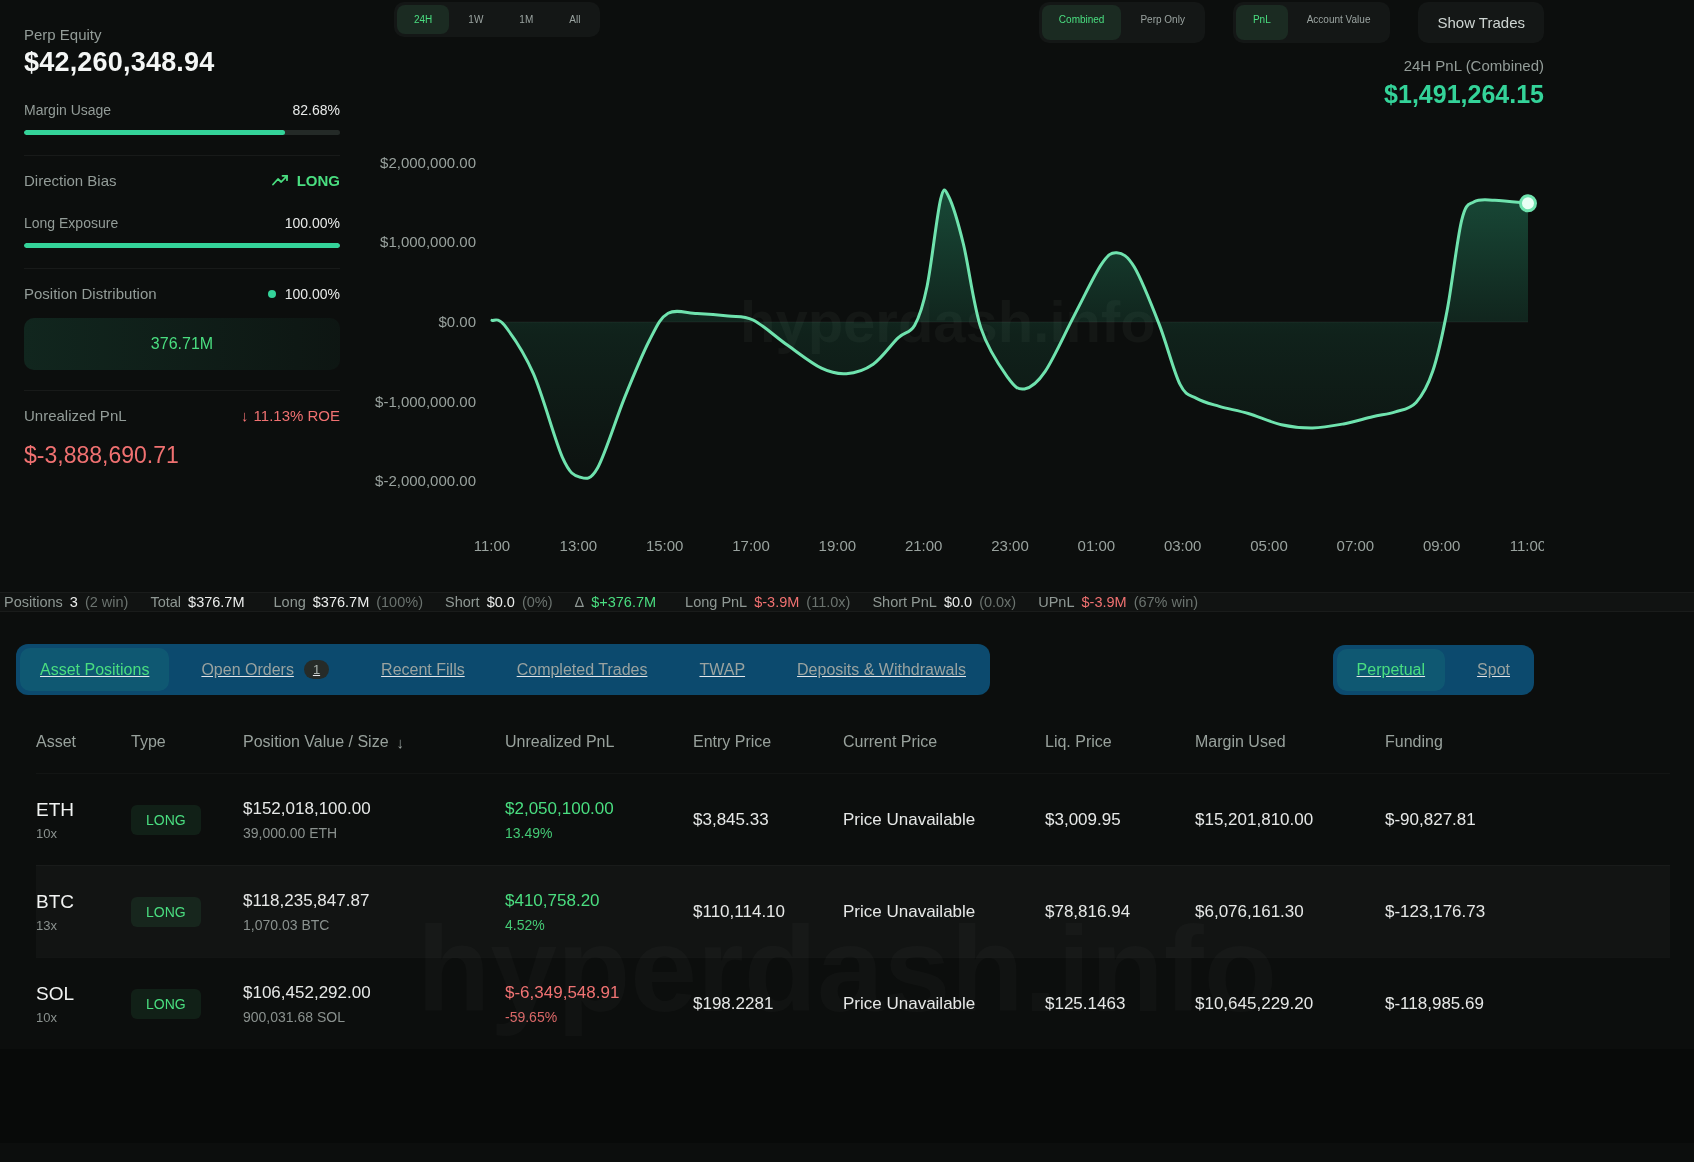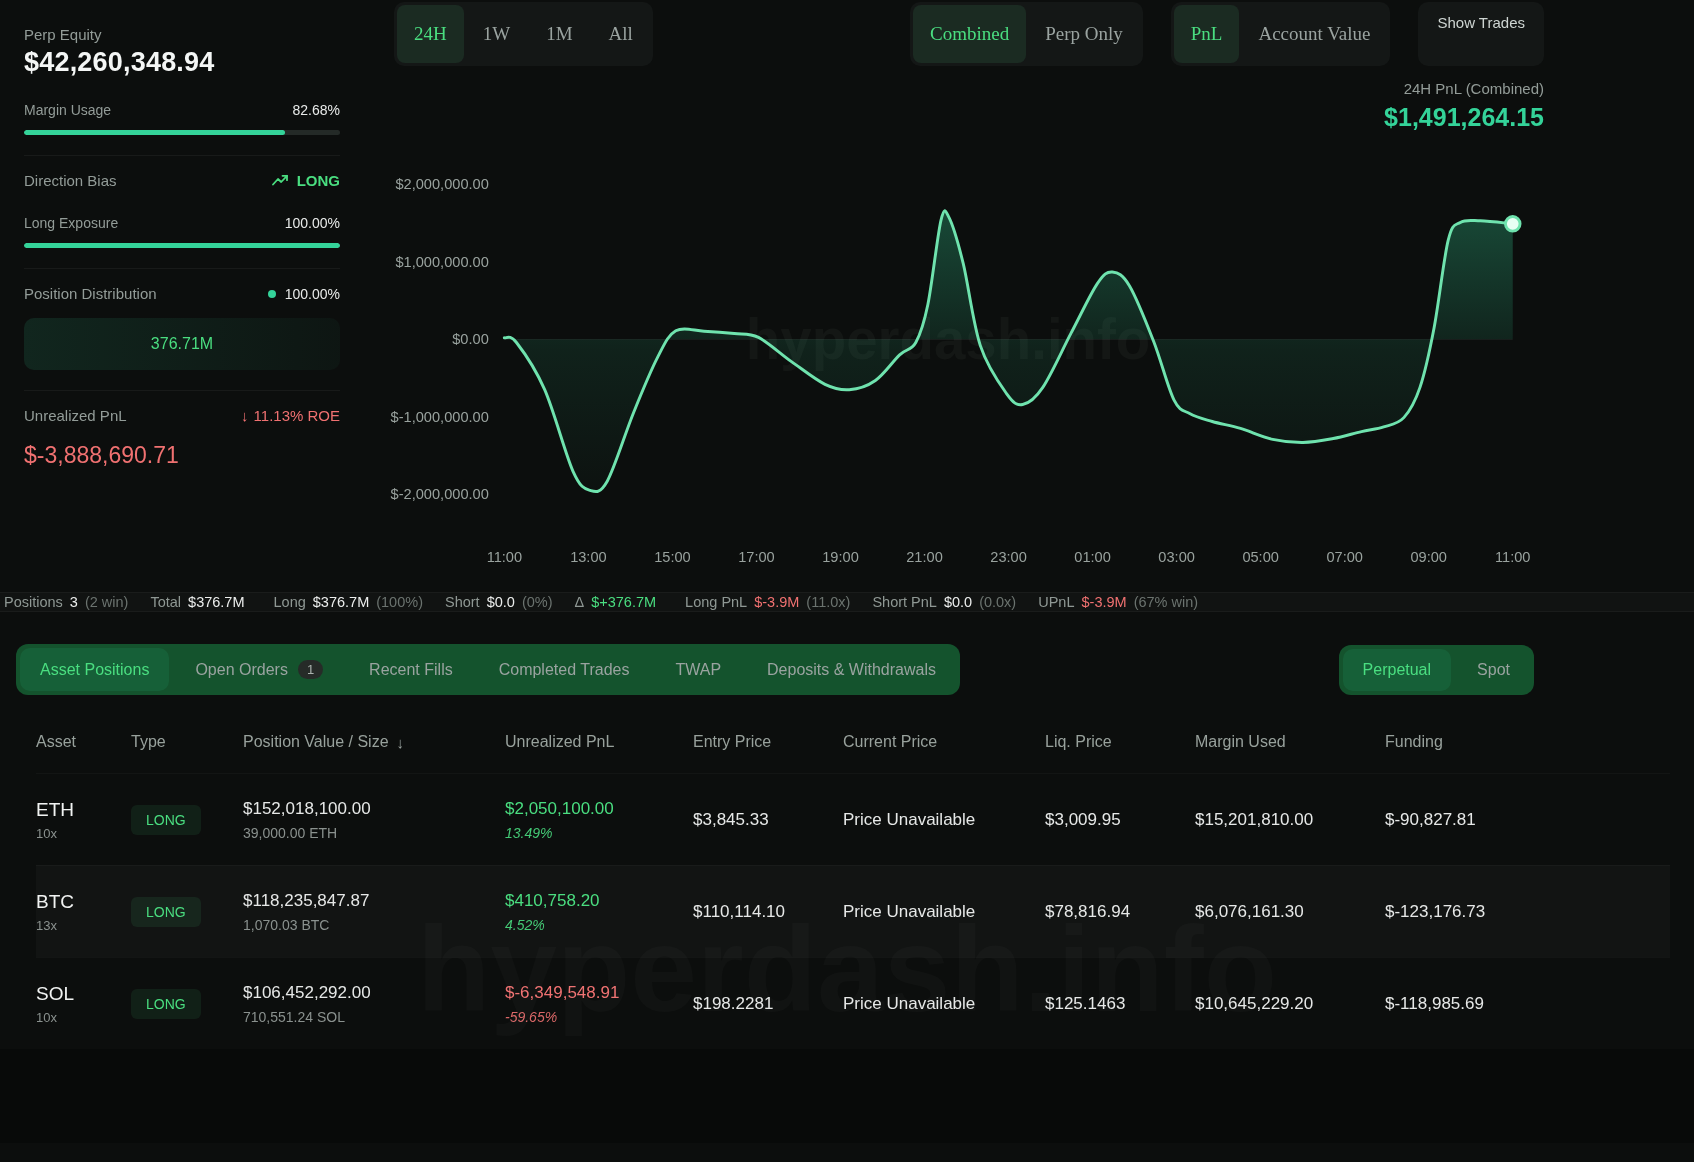--- a/index.html
+++ b/index.html
@@ -37,21 +37,21 @@
     display:flex; align-items:center; justify-content:center;
     color:#4ade80; font-size:16px;
   }
   .roe { color:#f07171; font-size:15px; display:flex; align-items:center; gap:5px; }
   .upnl-big { font-size:23px; color:#f07171; margin-top:18px; font-weight:500; }
 
   
   .chart-area { flex:1; padding:0 150px 0 0; display:flex; flex-direction:column; }
   .chart-head { display:flex; justify-content:space-between; align-items:flex-start; padding:2px 0 0 26px; }
   .pill-group { display:flex; background:#141716; border-radius:10px; padding:3px; gap:2px; }
-  .pill { padding:18px 17px; border-radius:8px; color:#9aa3a0; font-size:19px; cursor:pointer; white-space:nowrap;font-family:Liberation Serif, serif; }
+  .pill { padding:9px 17px; border-radius:8px; color:#9aa3a0; font-size:10px; cursor:pointer; white-space:nowrap; }
   .pill.active { background:#1b2b22; color:#4ade80; }
   .right-controls { display:flex; gap:28px; }
   .show-trades { background:#141716; border-radius:10px; padding:12px 19px; color:#ced5d2; font-size:15px; cursor:pointer; }
   .pnl-head { text-align:right; margin-top:14px; }
   .pnl-label { font-size:15px; color:#939c98; }
   .pnl-value { font-size:25px; color:#34d399; font-weight:600; margin-top:6px; }
   #pnl-svg { margin-top:2px; }
   #pnl-svg text { font-family:"Liberation Sans", sans-serif; }
   .ytick { fill:#99a29e; font-size:15px; text-anchor:end; }
   .xtick { fill:#99a29e; font-size:15px; text-anchor:middle; }
@@ -66,21 +66,21 @@
     display:flex; align-items:center; gap:22px; padding:0 4px; font-size:14.5px;
     white-space:nowrap;
   }
   .stat { display:flex; align-items:center; gap:7px; }
   .s-label { color:#8f9894; }
   .s-value { font-weight:500; }
   .s-extra { color:#6b736f; }
 
   
   .tabs-row { display:flex; justify-content:space-between; align-items:center; margin-top:32px; padding:0 160px 0 16px; }
-  .tab-group { display:flex; background:#14532d; border-radius:12px; padding:4px; gap:6px; }
+  .tab-group { display:flex; background:#0c4a6e; border-radius:12px; padding:4px; gap:12px;text-decoration:underline; }
   .tab { padding:12px 20px; border-radius:10px; color:#9aa3a0; font-size:16px; cursor:pointer; display:flex; align-items:center; gap:10px; white-space:nowrap; }
   .tab.active { background:rgba(52,211,153,0.10); color:#4ade80; }
   .tab-badge { background:#262b28; color:#aab2ae; font-size:13px; border-radius:999px; padding:2px 9px; }
 
   
   .table-wrap { margin-top:24px; padding:0 24px 0 36px; }
   .grid { display:grid; grid-template-columns:95px 112px 262px 188px 150px 202px 150px 190px 1fr; align-items:center; }
   .thead { padding:14px 0 22px 0; font-size:16px; color:#98a19c; }
   .th { display:flex; align-items:center; gap:8px; cursor:pointer; }
   .sort-icon { color:#9aa39f; font-size:15px; }
@@ -88,21 +88,21 @@
   .trow.alt { background:#121413; }
   .cell-main { font-size:17px; color:#e6e8e7; }
   .cell-sub { font-size:14px; margin-top:6px; color:#8a918e; }
   .asset-name { font-size:19px; font-weight:500; color:#f1f3f2; }
   .asset-lev { font-size:13px; color:#8a918e; margin-top:5px; }
   .type-badge {
     display:inline-block; background:rgba(74,222,128,0.09); color:#4ade80;
     font-size:14px; padding:7px 15px; border-radius:6px;
   }
   .pnl-main { font-size:17px; }
-  .pnl-sub { font-size:14px; margin-top:6px; opacity:0.9;font-style:italic; }
+  .pnl-sub { font-size:14px; margin-top:6px; opacity:0.9; }
   .bottom-strip { height:94px; background:#080a09; margin-top:0; }
 
   .ghost-watermark {
     position:absolute; left:50%; top:900px; transform:translateX(-50%);
     font-size:120px; font-weight:700; color:rgba(255,255,255,0.022);
     pointer-events:none; white-space:nowrap;
   }
 </style>
 </head>
 <body>
@@ -370,21 +370,21 @@
   <div class="grid trow">
     <div>
       <div class="asset-name">SOL</div>
       <div class="asset-lev">10x</div>
     </div>
     <div>
       <span class="type-badge">LONG</span>
     </div>
     <div>
       <div class="cell-main">$106,452,292.00</div>
-      <div class="cell-sub">710,551.24 SOL</div>
+      <div class="cell-sub">900,031.68 SOL</div>
     </div>
     <div>
       <div class="pnl-main tone-negative">$-6,349,548.91</div>
       <div class="pnl-sub tone-negative">-59.65%</div>
     </div>
     <div class="cell-main">$198.2281</div>
     <div class="cell-main yellow">Price Unavailable</div>
     <div class="cell-main">$125.1463</div>
     <div class="cell-main">$10,645,229.20</div>
     <div class="cell-main red">$-118,985.69</div>

